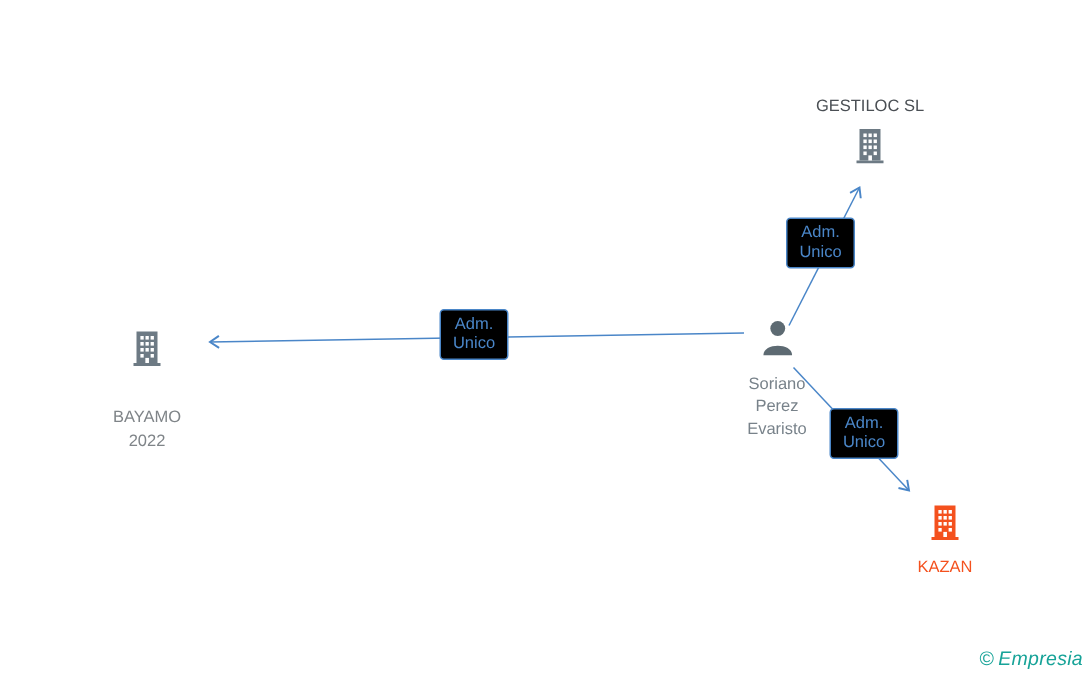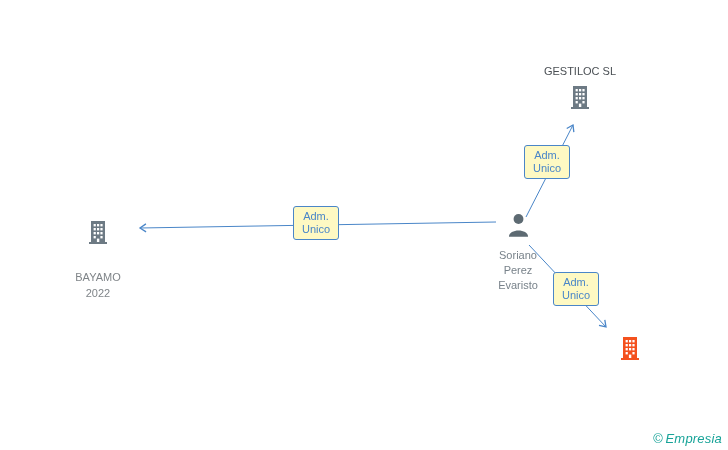--- a/index.html
+++ b/index.html
@@ -17,21 +17,21 @@
   .node-label span{display:block;}
   .company-gray{color:#6d7a84;}
   .company-orange{color:#f4511e;}
   .lbl-dark{color:#4a4f54;}
   .lbl-gray{color:#7f8488;}
   .lbl-orange{color:#f4511e;}
   .lbl-person{color:#78828a;}
   .person-color{color:#5d6a72;}
   .edge-label{
     position:absolute;
-    background:#fef9c3;
+    background:#000000;
     border:1px solid #4a86c8;
     border-radius:3px;
     color:#4a86c8;
     font-size:11px;
     line-height:13px;
     padding:3px 6px;
     text-align:center;
     min-width:32px;
   }
   .edge-label span{display:block;}
@@ -144,20 +144,21 @@
           <rect x="6.6" y="12" width="2.2" height="2.4"></rect>
             <rect x="10" y="12" width="2.2" height="2.4"></rect>
             <rect x="13.4" y="12" width="2.2" height="2.4"></rect>
           <rect x="6.6" y="16" width="2.2" height="2.4"></rect>
             <rect x="13.4" y="16" width="2.2" height="2.4"></rect>
           <rect x="9.9" y="18.6" width="2.4" height="3.4"></rect>
         </g>
       </svg>
     </span>
     <div class="node-label lbl-orange" style="margin-top:6px;">
+      <span>KAZAN</span>
     </div>
   </div>
 
   <div class="edge-label" style="left:524px;top:145px;">
     <span>Adm.</span>
     <span>Unico</span>
   </div>
   <div class="edge-label" style="left:293px;top:206px;">
     <span>Adm.</span>
     <span>Unico</span>

